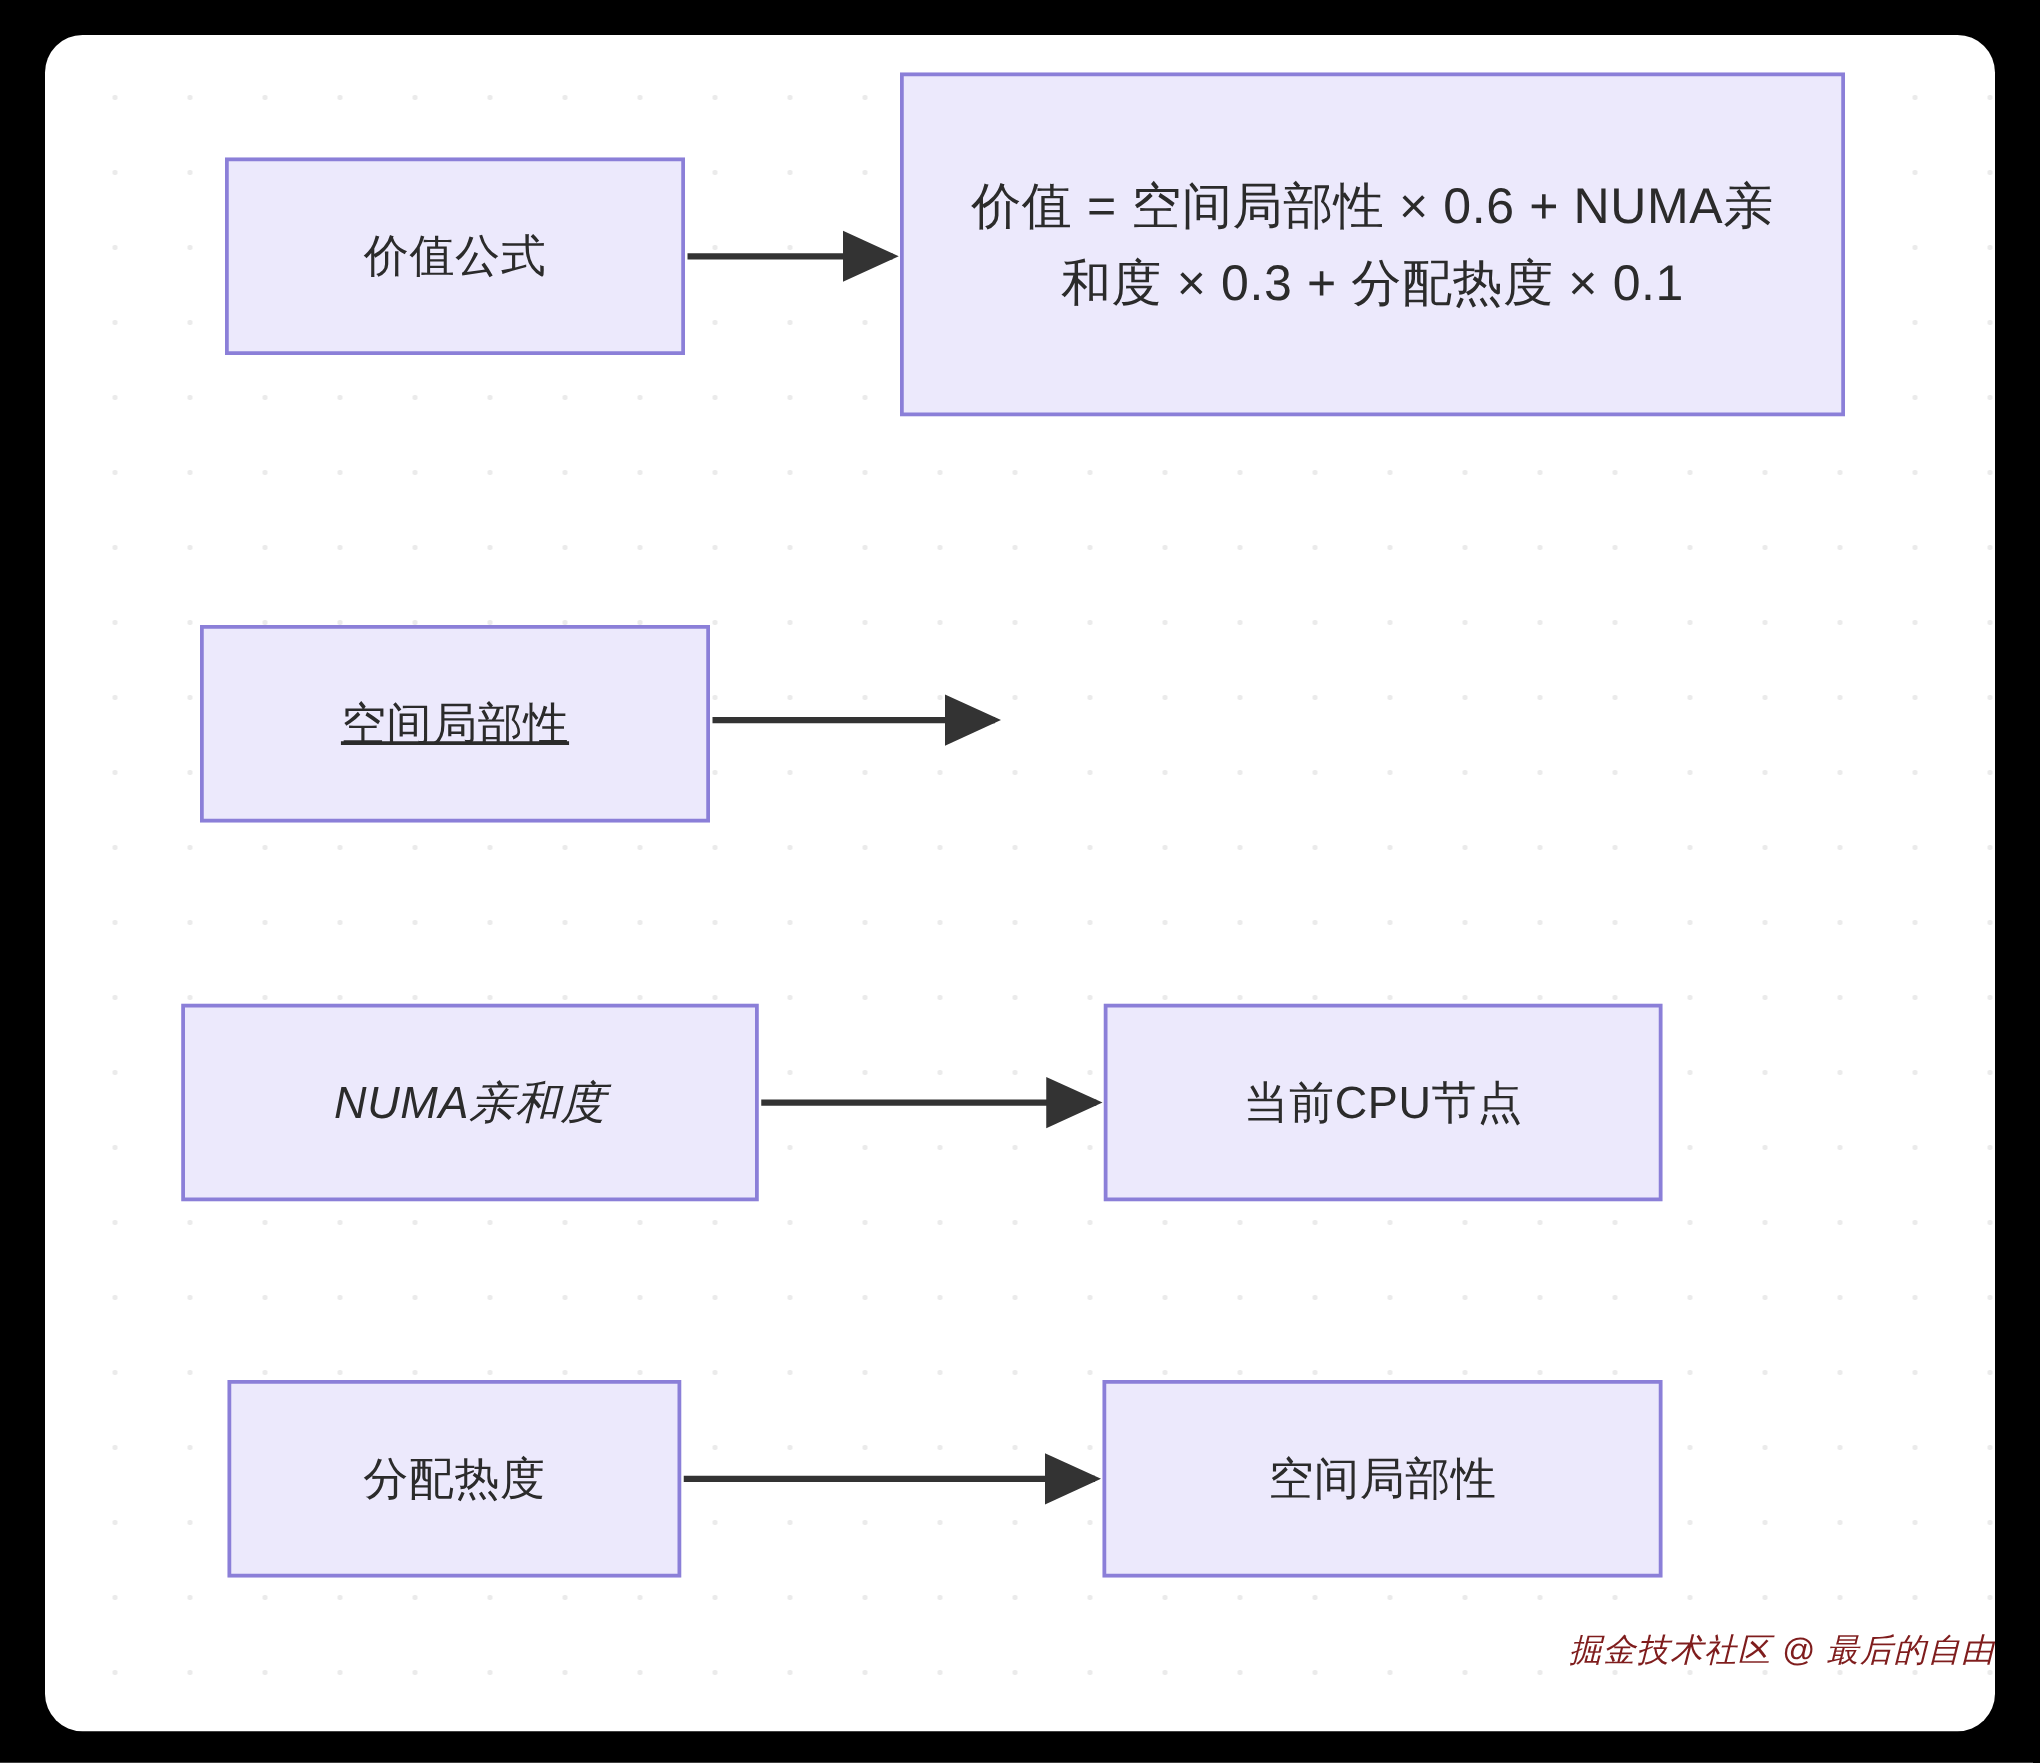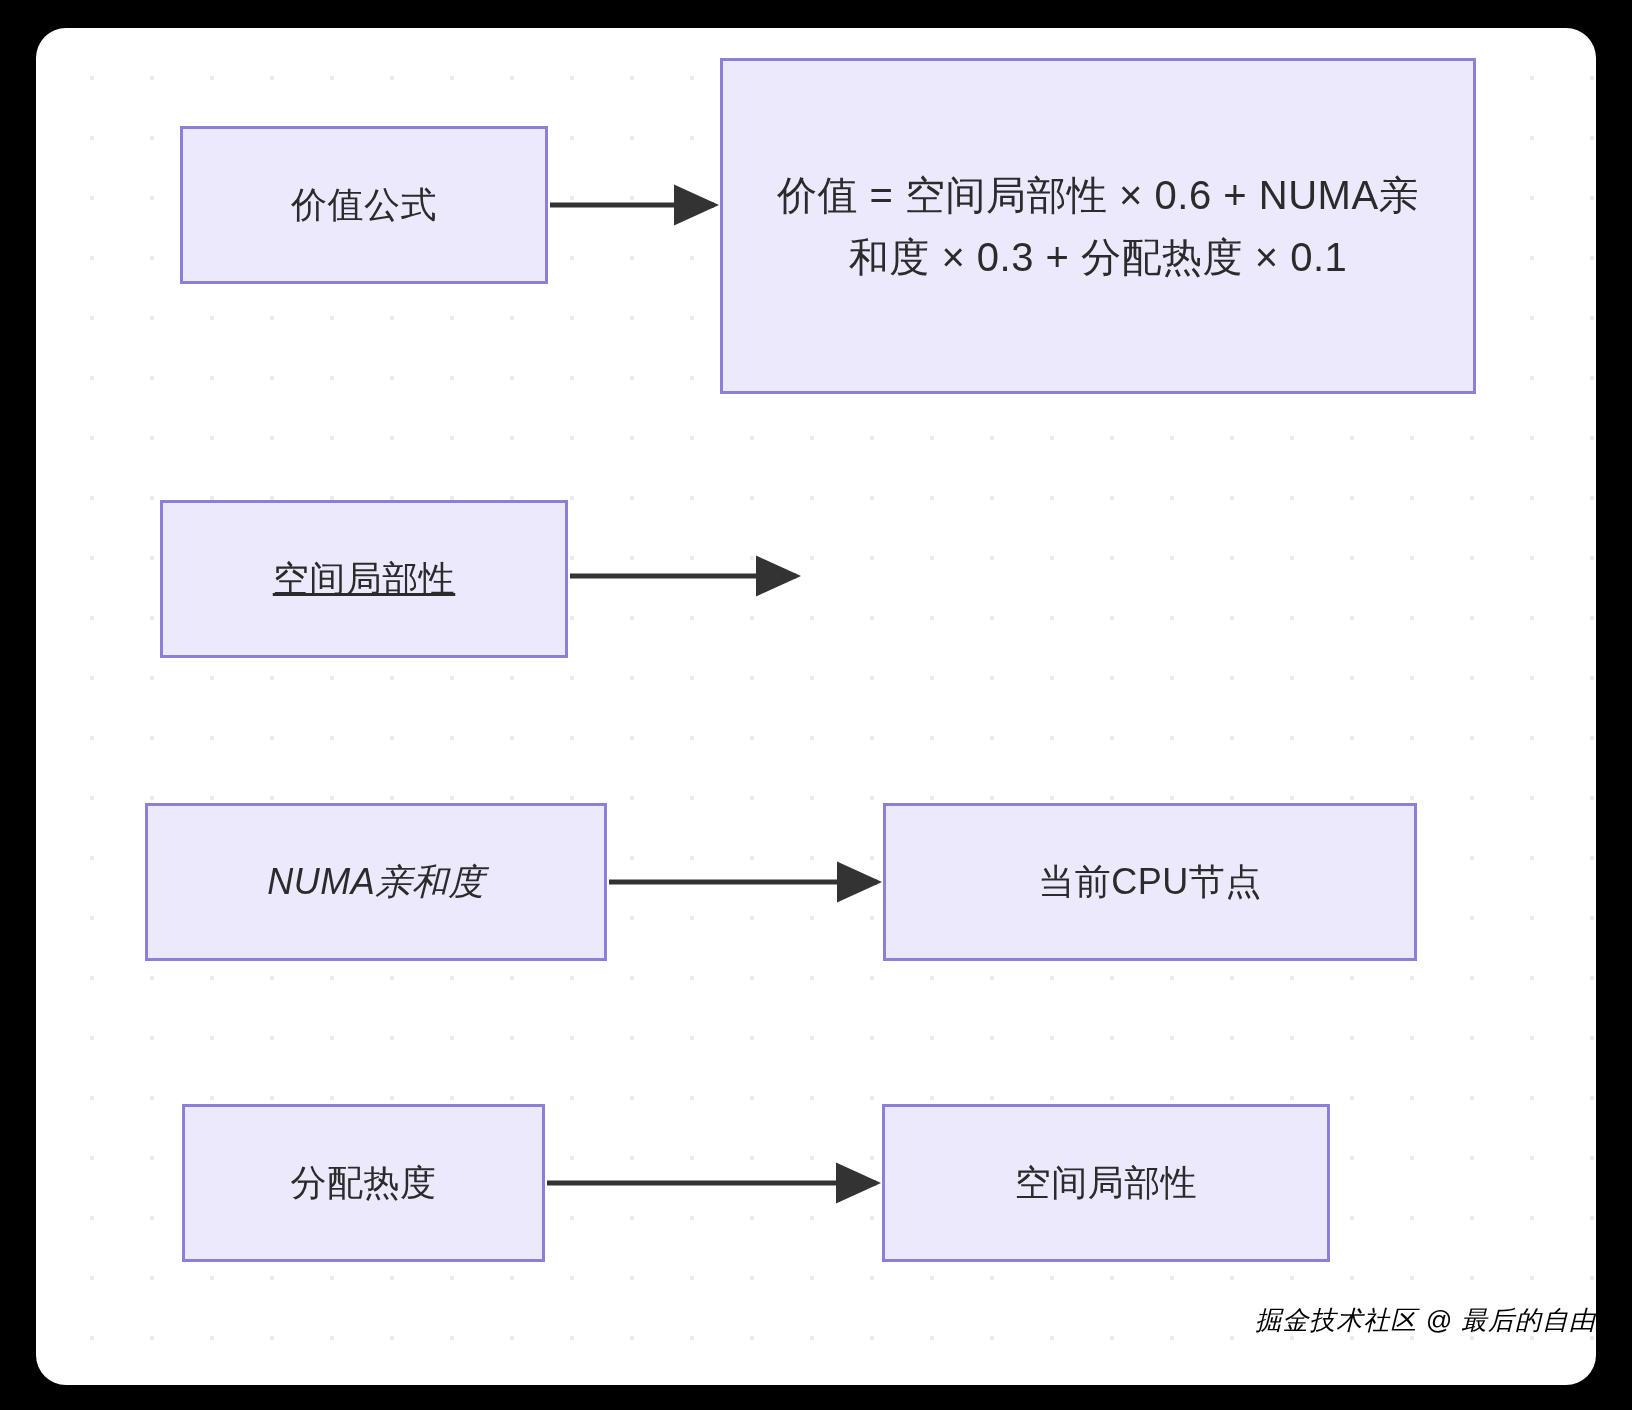--- a/index.html
+++ b/index.html
@@ -53,43 +53,43 @@
     padding: 6px 14px;
   }
   .node.multiline {
     font-size: 40px;
     line-height: 1.55;
     padding: 10px 34px;
   }
 
   
   #node-value-formula     { left: 144px;  top: 98px;   width: 368px;  height: 158px; }
-  #node-formula-detail    { left: 684px;  top: 30px;   width: 756px;  height: 336px; }
+  #node-formula-detail    { left: 684px;  top: 30px;   width: 756px;  height: 275px; }
   #node-spatial-locality  { left: 124px;  top: 472px;  width: 408px;  height: 158px; text-decoration: underline; }
   #node-tlab-distance     { left: 766px;  top: 472px;  width: 608px;  height: 152px; }
   #node-numa-affinity     { left: 109px;  top: 775px;  width: 462px;  height: 158px; font-style: italic; }
-  #node-cpu-node          { left: 847px;  top: 775px;  width: 534px;  height: 158px; }
+  #node-cpu-node          { left: 847px;  top: 775px;  width: 447px;  height: 158px; }
   #node-alloc-heat        { left: 146px;  top: 1076px; width: 363px;  height: 158px; }
   #node-alloc-frequency   { left: 846px;  top: 1076px; width: 448px;  height: 158px; }
 
   
   #arrow-layer {
     position: absolute;
     inset: 0;
     pointer-events: none;
   }
 
   
   #watermark {
     position: absolute;
     left: 1160px;
     top: 1275px;
     width: 400px;
     text-align: right;
-    color: #000000;
+    color: #7f1d1d;
     font-size: 26px;
     letter-spacing: 1px;
     white-space: nowrap;
     font-style: italic;
   }
 </style>
 </head>
 <body>
 
 <div id="diagram-card">

